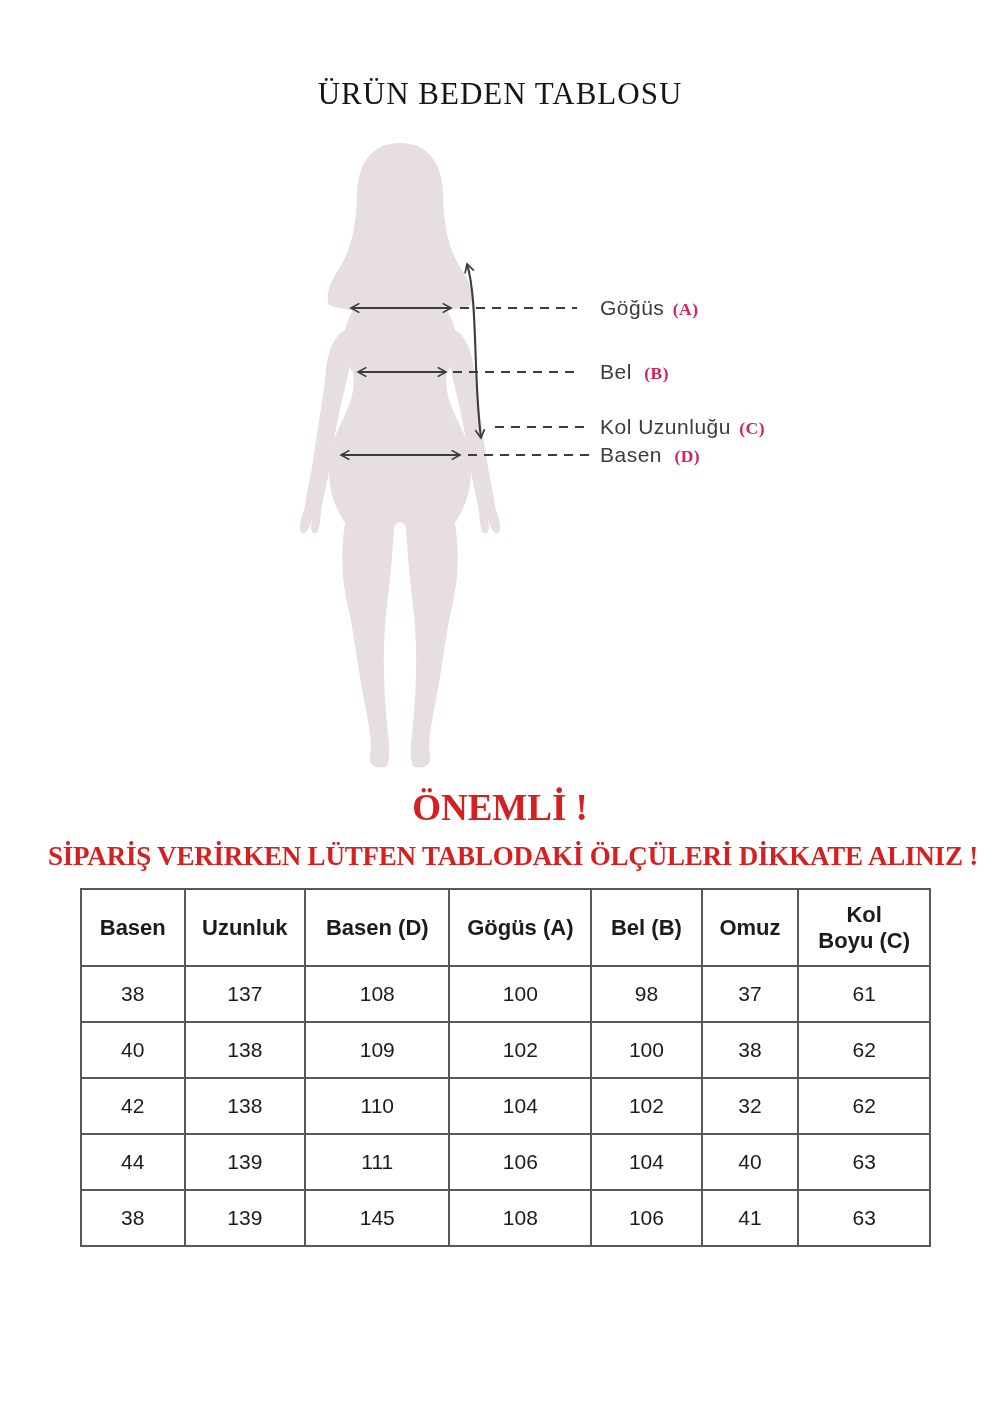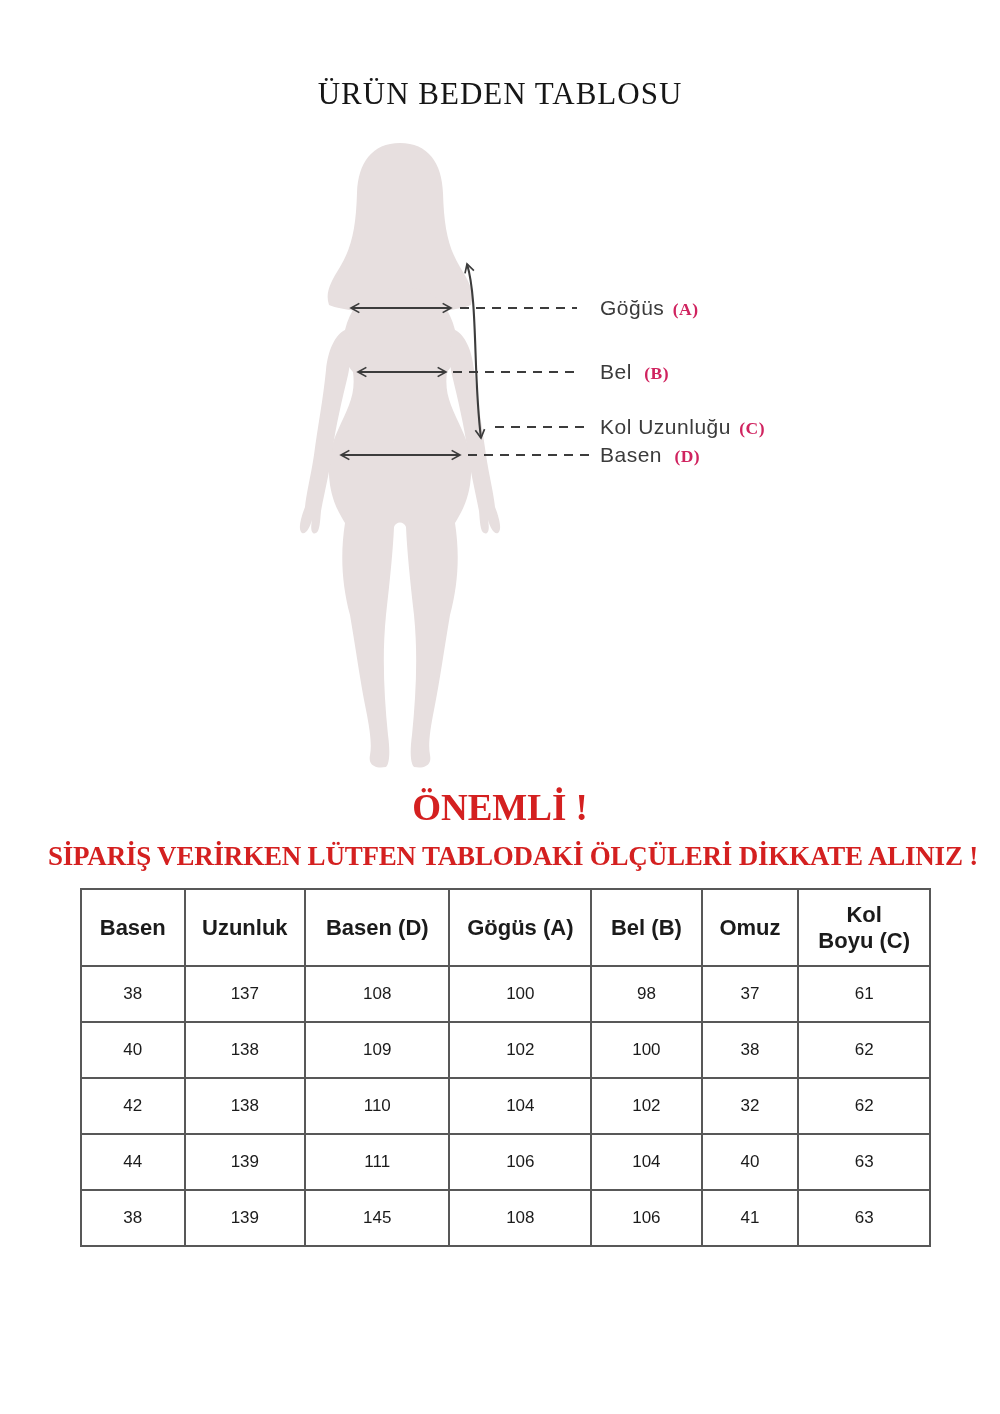--- a/index.html
+++ b/index.html
@@ -46,21 +46,21 @@
   table.size-table th, table.size-table td {
     border:2px solid #585858;
     text-align:center; vertical-align:middle;
     color:#1b1b1b;
   }
   table.size-table th {
     height:77px; font-size:22px; font-weight:bold;
     white-space:pre-line; line-height:1.15;
   }
   table.size-table td {
-    height:56px; font-size:17px; font-weight:400;
+    height:56px; font-size:21px; font-weight:400;
   }
 </style>
 </head>
 <body>
 
 <div class="page">
 
   <div class="title">ÜRÜN BEDEN TABLOSU</div>
 
   <svg class="diagram-svg" width="1000" height="650" viewBox="0 0 1000 650">

